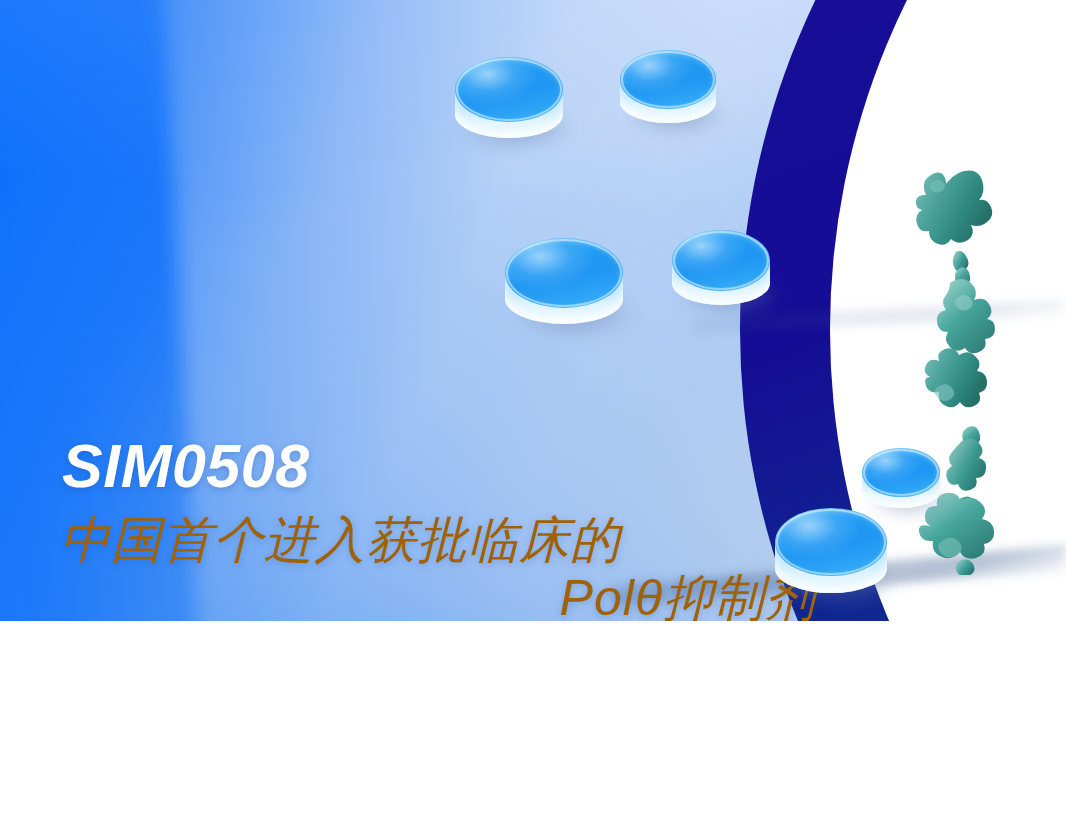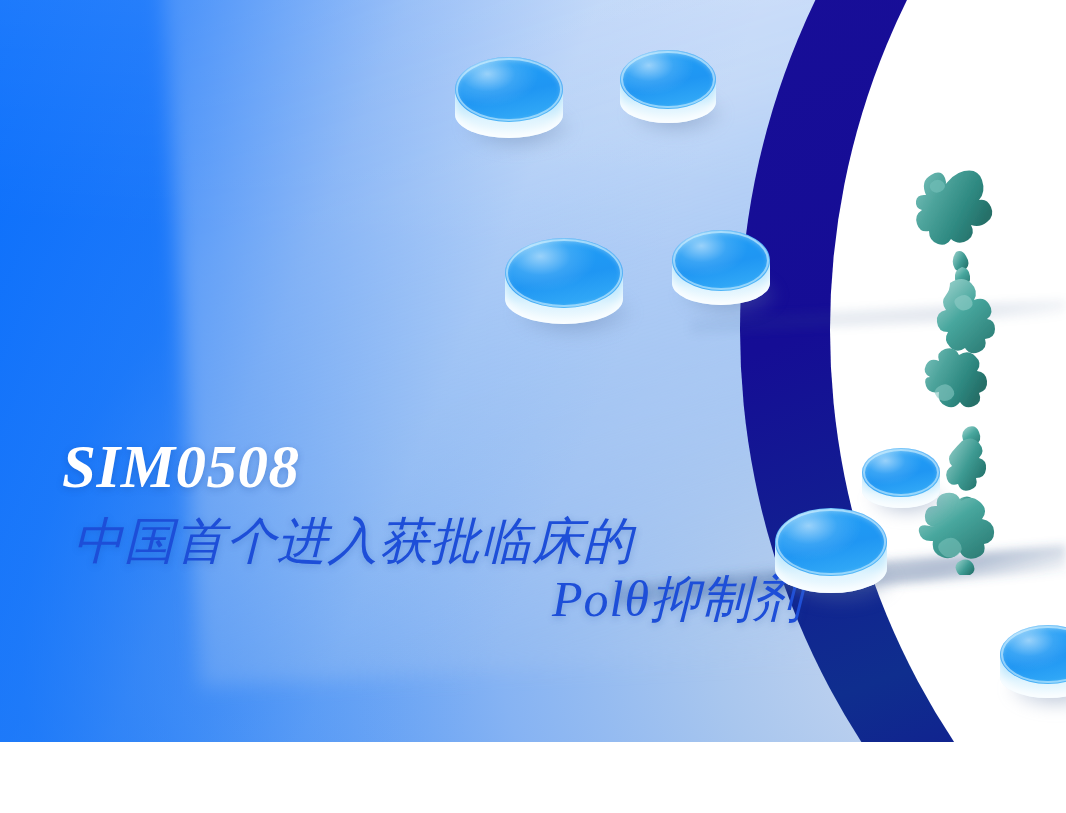--- a/index.html
+++ b/index.html
@@ -4,23 +4,23 @@
 <title>SIM0508</title>
 <style>
   html, body {
     margin: 0;
     padding: 0;
     background: #ffffff;
   }
   #poster {
     position: relative;
     width: 1066px;
-    height: 742px;
+    height: 621px;
     overflow: hidden;
-    font-family: Liberation Serif, serif;
+    font-family: Liberation Sans, sans-serif;
     isolation: isolate;
   }
 
   
   .bg-base {
     position: absolute;
     inset: 0;
     background:
       radial-gradient(125% 110% at 102% 88%, #cfdcf2 0%, #c3d4ef 14%, #a8c6ee 28%, #86b3f3 44%, #4e95f6 62%, #1276fb 80%, #0a6ffc 100%);
   }
@@ -152,23 +152,23 @@
     letter-spacing: 0.5px;
     line-height: 1.0;
     margin: 0 0 14px 4px;
     text-shadow: 0 2px 7px rgba(20,70,160,0.30);
     white-space: nowrap;
   }
   .tagline {
     font-size: 50px;
     font-weight: 400;
     font-style: italic;
-    color: #1d4ed8;
+    color: #a16207;
     line-height: 1.16;
-    margin: 15px;
+    margin: 2px;
     letter-spacing: 1px;
     text-shadow: 0 2px 7px rgba(20,70,160,0.26);
   }
   .tagline .l2 { display: block; text-align: right; }
 </style>
 </head>
 <body>
 
 <div id="poster">
 

